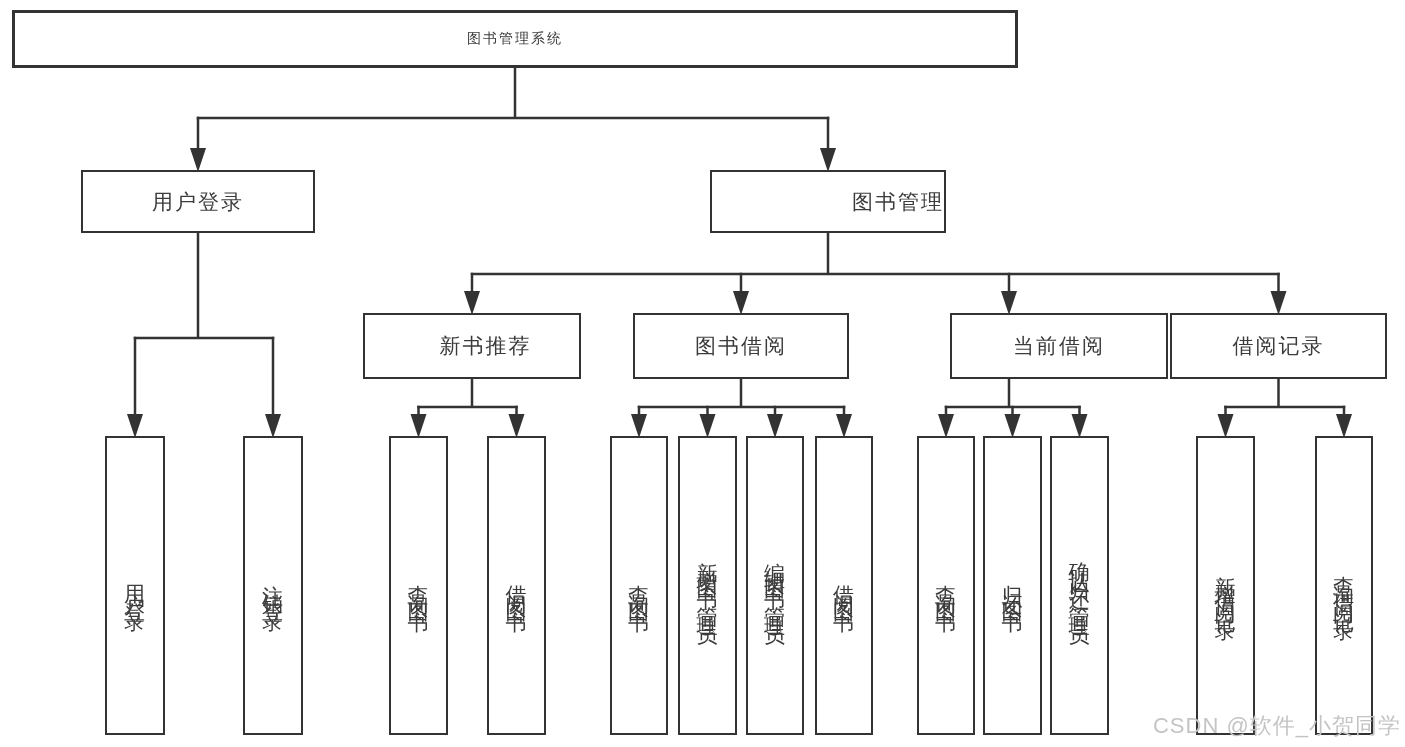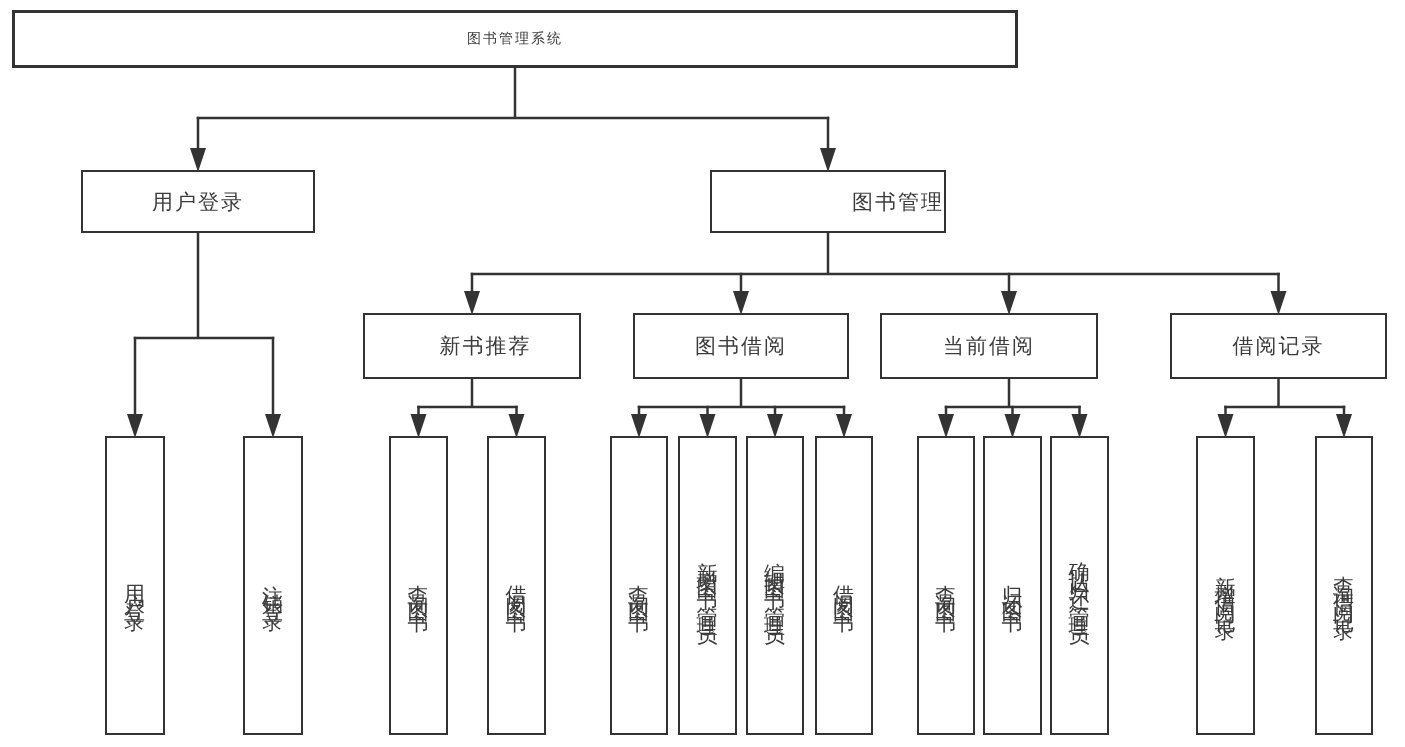--- a/index.html
+++ b/index.html
@@ -115,21 +115,21 @@
       </div>
       <div class="node h" style="left: 710px; top: 170px; width: 236px; height: 63px; justify-content: flex-end;">
         <span>图书管理</span>
       </div>
       <div class="node h" style="left: 363px; top: 313px; width: 218px; height: 66px; padding-left: 27px;">
         <span>新书推荐</span>
       </div>
       <div class="node h" style="left: 633px; top: 313px; width: 216px; height: 66px;">
         <span>图书借阅</span>
       </div>
-      <div class="node h" style="left: 880px; top: 313px; width: 218px; height: 66px;">
+      <div class="node h" style="left: 950px; top: 313px; width: 218px; height: 66px;">
         <span>当前借阅</span>
       </div>
       <div class="node h" style="left: 1170px; top: 313px; width: 217px; height: 66px;">
         <span>借阅记录</span>
       </div>
       <div class="node v" style="left: 105px; top: 436px; width: 60px; height: 299px;">
         <span>用户登录</span>
       </div>
       <div class="node v" style="left: 243px; top: 436px; width: 60px; height: 299px;">
         <span>注销登录</span>
@@ -161,13 +161,14 @@
       <div class="node v" style="left: 1050px; top: 436px; width: 59px; height: 299px;">
         <span>确认归还（管理员）</span>
       </div>
       <div class="node v" style="left: 1196px; top: 436px; width: 59px; height: 299px;">
         <span>新增借阅记录</span>
       </div>
       <div class="node v" style="left: 1315px; top: 436px; width: 58px; height: 299px;">
         <span>查询借阅记录</span>
       </div>
     </div>
+  <div class="watermark">CSDN @软件_小贺同学</div>
 </div>
 
 </body></html>

